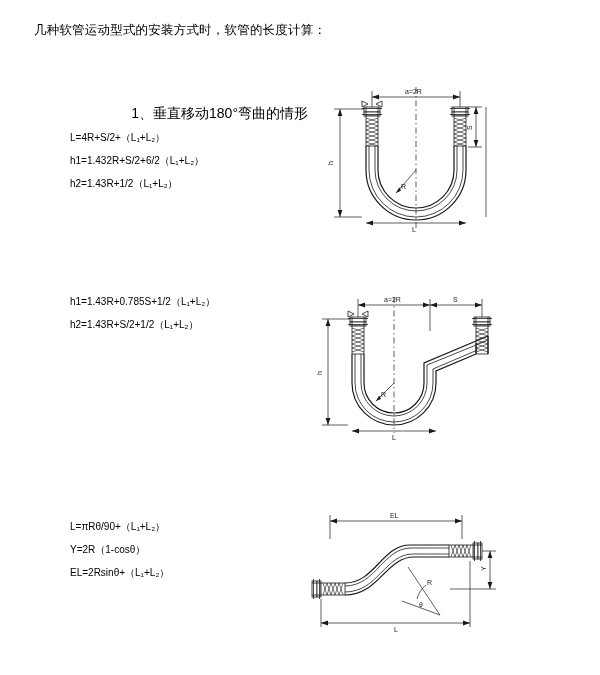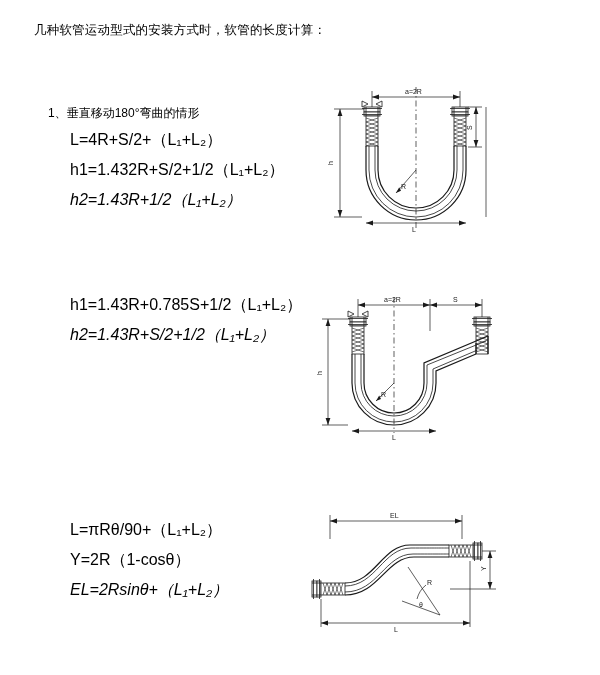--- a/index.html
+++ b/index.html
@@ -38,30 +38,31 @@
   .sec2 { top: 295px; }
   .sec3 { top: 520px; }
 
   .text-col {
     position: absolute;
     left: 48px;
     top: 0;
     width: 260px;
   }
   .sec-title {
-    font-size: 12px;
+    font-size: 14px;
     white-space: nowrap;
     margin-bottom: 8px;
+    text-align: right;
   }
   .formula {
-    font-size: 16px;
+    font-size: 10px;
     white-space: nowrap;
     margin: 0 0 9px 22px;
   }
-  .formula:last-child { margin-bottom: 0; font-style: italic; }
+  .formula:last-child { margin-bottom: 0; }
 
   .fig {
     position: absolute;
   }
   .fig1 { left: 300px; top: -40px; }
   .fig2 { left: 300px; top: -12px; }
   .fig3 { left: 290px; top: -15px; }
 
   svg { display: block; }
   .ln { stroke: #1a1a1a; fill: none; }
@@ -79,21 +80,21 @@
 <body>
 
 <div class="page">
 
   <div class="heading">几种软管运动型式的安装方式时，软管的长度计算：</div>
 
   <div class="section sec1">
     <div class="text-col">
       <div class="sec-title">1、垂直移动180°弯曲的情形</div>
       <div class="formula">L=4R+S/2+（L₁+L₂）</div>
-      <div class="formula">h1=1.432R+S/2+1/2（L₁+L₂）</div>
+      <div class="formula">h1=1.432R+S/2+6/2（L₁+L₂）</div>
       <div class="formula">h2=1.43R+1/2（L₁+L₂）</div>
     </div>
 
     <div class="fig fig1">
       <svg width="190" height="200" viewBox="0 0 190 200">
 
         <line class="dim" x1="72" y1="32" x2="160" y2="32"></line>
         <path class="fillb" d="M72,32 L79,29.6 L79,34.4 Z"></path>
         <path class="fillb" d="M160,32 L153,29.6 L153,34.4 Z"></path>
         <text class="lbl" x="105" y="29">a=2R</text>

